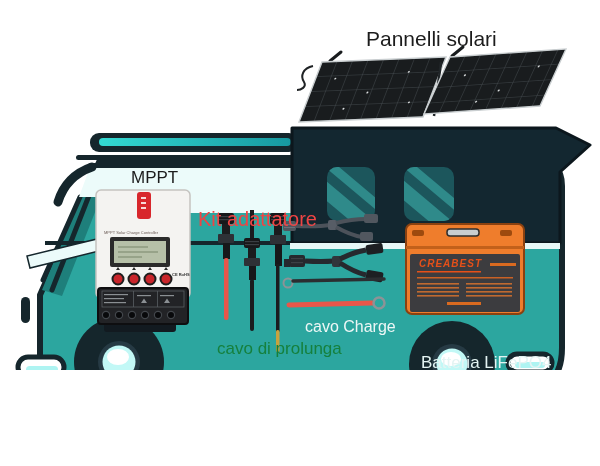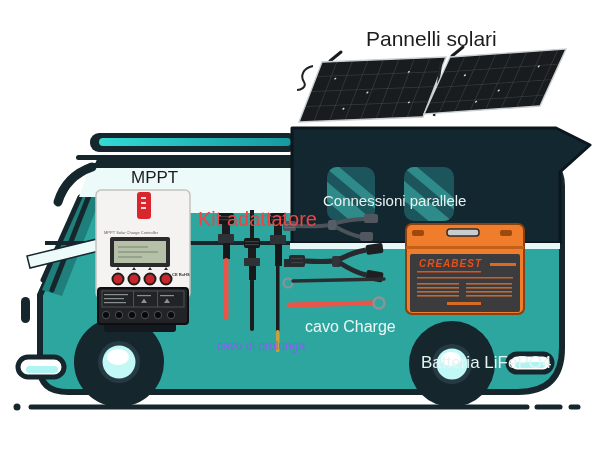--- a/index.html
+++ b/index.html
@@ -1,25 +1,25 @@
 <!DOCTYPE html>
 <html><head>
 <meta charset="utf-8">
 <style>
   html,body{margin:0;padding:0;background:#fff;}
-  #stage{position:relative;width:600px;height:466px;background:#ffffff;overflow:hidden;
+  #stage{position:relative;width:600px;height:370px;background:#ffffff;overflow:hidden;
          font-family:"Liberation Sans", sans-serif;}
   #stage svg{position:absolute;left:0;top:0;}
   .label{position:absolute;white-space:nowrap;line-height:1.1;}
   .lbl-title{left:366px;top:27px;font-size:21px;color:#1c1c1c;}
   .lbl-mppt{left:123px;top:169px;font-size:17px;color:#1c1c1c;margin-left:8px;}
   .lbl-kit{left:198px;top:208px;font-size:20px;color:#ef4444;}
   .lbl-conn{left:323px;top:193px;font-size:15px;color:#e9f1f1;}
   .lbl-platter{left:305px;top:318px;font-size:16px;color:#edf7f6;}
-  .lbl-prolunga{left:217px;top:340px;font-size:12px;color:#8b5cf6;}
+  .lbl-prolunga{left:217px;top:340px;font-size:17px;color:#15803d;}
   .lbl-batteria{left:421px;top:317px;font-size:17px;color:#e4f4f3;margin-top:37px;}
   .lbl-creabest{left:419px;top:258px;font-size:10px;font-weight:bold;font-style:italic;
                 color:#e65019;letter-spacing:1px;}
   .lbl-ctrl-header{left:104px;top:231px;font-size:4px;color:#6a5a55;width:84px;}
   .lbl-ce{left:172px;top:273px;font-size:4px;font-weight:bold;color:#333;}
 </style>
 </head>
 <body>
 
 <div id="stage">
@@ -246,21 +246,20 @@
         <rect x="466" y="287" width="46" height="1.6" fill="#C06A30"></rect>
     <rect x="466" y="291" width="46" height="1.6" fill="#C06A30"></rect>
         <rect x="466" y="295" width="46" height="1.6" fill="#C06A30"></rect>
     <rect x="447" y="302" width="34" height="3" fill="#D96A20"></rect>
   </g>
 </svg>
 
 <div class="label lbl-title">Pannelli solari</div>
 <div class="label lbl-mppt">MPPT</div>
 <div class="label lbl-kit">Kit adattatore</div>
-<div class="label lbl-conn">Connessioni parallele</div>
 <div class="label lbl-platter">cavo Charge</div>
 <div class="label lbl-prolunga">cavo di prolunga</div>
 <div class="label lbl-batteria">Batteria LiFePO4</div>
 <div class="label lbl-creabest">CREABEST</div>
 <div class="label lbl-ctrl-header">MPPT Solar Charge Controller</div>
 <div class="label lbl-ce">CE RoHS</div>
 
 </div>
 
 </body></html>

